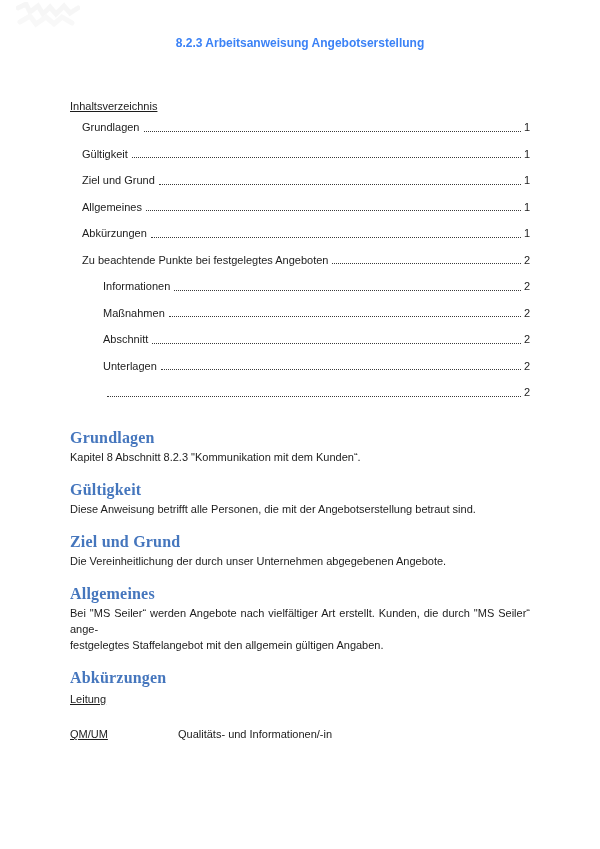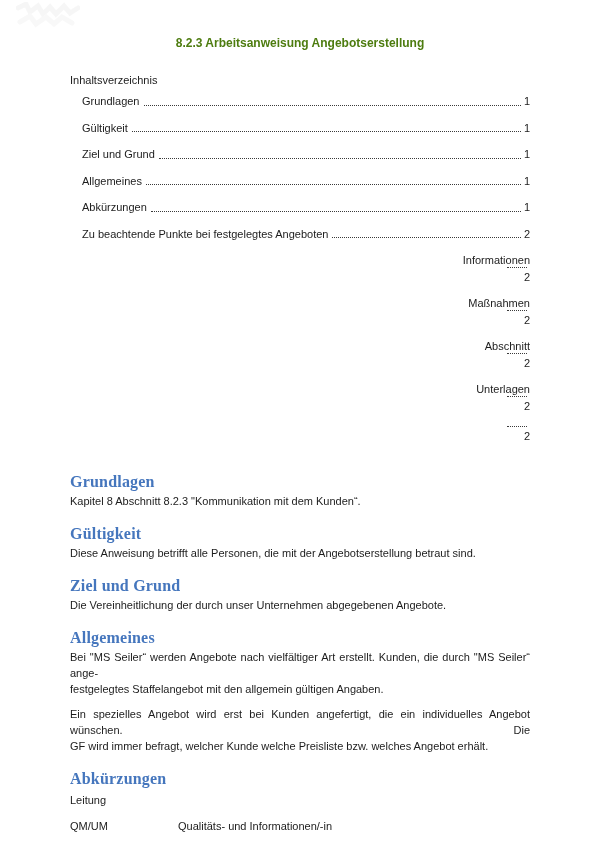--- a/index.html
+++ b/index.html
@@ -17,37 +17,38 @@
     top: 2px;
     left: 16px;
     opacity: 0.55;
   }
   .content { padding: 0 70px; }
   .doc-title {
     padding-top: 36px;
     text-align: center;
     font-size: 12px;
     font-weight: bold;
-    color: #4d7c0f;
+    color: #3b82f6;
   }
   .toc-title {
-    margin-top: 24px;
+    margin-top: 50px;
     font-size: 11px;
+    text-decoration: underline;
   }
   .toc { margin-top: 0; }
   .toc-row {
     display: flex;
     align-items: flex-end;
     margin-top: 13.5px;
     font-size: 11px;
     line-height: 13px;
   }
   .toc-row:first-child { margin-top: 9px; }
   .toc-row.lvl1 { padding-left: 12px; }
-  .toc-row.lvl2 { padding-left: 33px; flex-direction: column; }
+  .toc-row.lvl2 { padding-left: 33px; }
   .toc-label { white-space: nowrap; }
   .toc-dots {
     flex: 1 1 auto;
     border-bottom: 1.6px dotted #3a3a3a;
     margin: 0 3px 2.5px 4px;
     min-width: 20px;
   }
   .toc-page { flex: 0 0 auto; }
   .sections { margin-top: 29px; }
   .section { margin-top: 15px; }
@@ -67,24 +68,24 @@
   }
   .para + .para { margin-top: 9px; }
   .jline {
     text-align: justify;
     text-align-last: justify;
   }
   .abbr-row {
     display: flex;
     font-size: 11px;
     line-height: 13px;
-    margin-top: 13px;
+    margin-top: 22px;
   }
   .abbr-row:first-of-type { margin-top: 6px; }
-  .abbr-term { flex: 0 0 108px; }
+  .abbr-term { flex: 0 0 108px; text-decoration: underline; }
   .abbr-def { flex: 1 1 auto; }
 </style>
 </head>
 <body>
 
 <div class="page">
 
   <svg class="corner-mark" width="64" height="28" viewBox="0 0 64 28" aria-hidden="true">
     <path d="M2 6 L10 2 L14 10 L22 4 L27 12 L34 5 L40 12 L48 4 L54 11 L62 6" fill="none" stroke="#f0f0f0" stroke-width="5" stroke-linecap="round"></path>
     <path d="M4 20 L14 14 L20 22 L30 15 L38 22 L46 15 L56 21" fill="none" stroke="#f3f3f3" stroke-width="5" stroke-linecap="round"></path>
@@ -169,24 +170,20 @@
         <h2 class="sec-h" style="color: rgb(69, 118, 189);">Ziel und Grund</h2>
         <p class="para">Die Vereinheitlichung der durch unser Unternehmen abgegebenen Angebote.</p>
       </div>
 
       <div class="section">
         <h2 class="sec-h" style="color: rgb(69, 118, 189);">Allgemeines</h2>
         <div class="para">
           <div class="jline">Bei "MS Seiler“ werden Angebote nach vielfältiger Art erstellt. Kunden, die durch "MS Seiler“ ange-</div>
           <div>festgelegtes Staffelangebot mit den allgemein gültigen Angaben.</div>
         </div>
-        <div class="para">
-          <div class="jline">Ein spezielles Angebot wird erst bei Kunden angefertigt, die ein individuelles Angebot wünschen. Die</div>
-          <div>GF wird immer befragt, welcher Kunde welche Preisliste bzw. welches Angebot erhält.</div>
-        </div>
       </div>
 
       <div class="section">
         <h2 class="sec-h" style="color: rgb(69, 118, 189);">Abkürzungen</h2>
         <div class="abbr-row">
           <span class="abbr-term">Leitung</span>
         </div>
         <div class="abbr-row">
           <span class="abbr-term">QM/UM</span>
           <span class="abbr-def">Qualitäts- und Informationen/-in</span>

